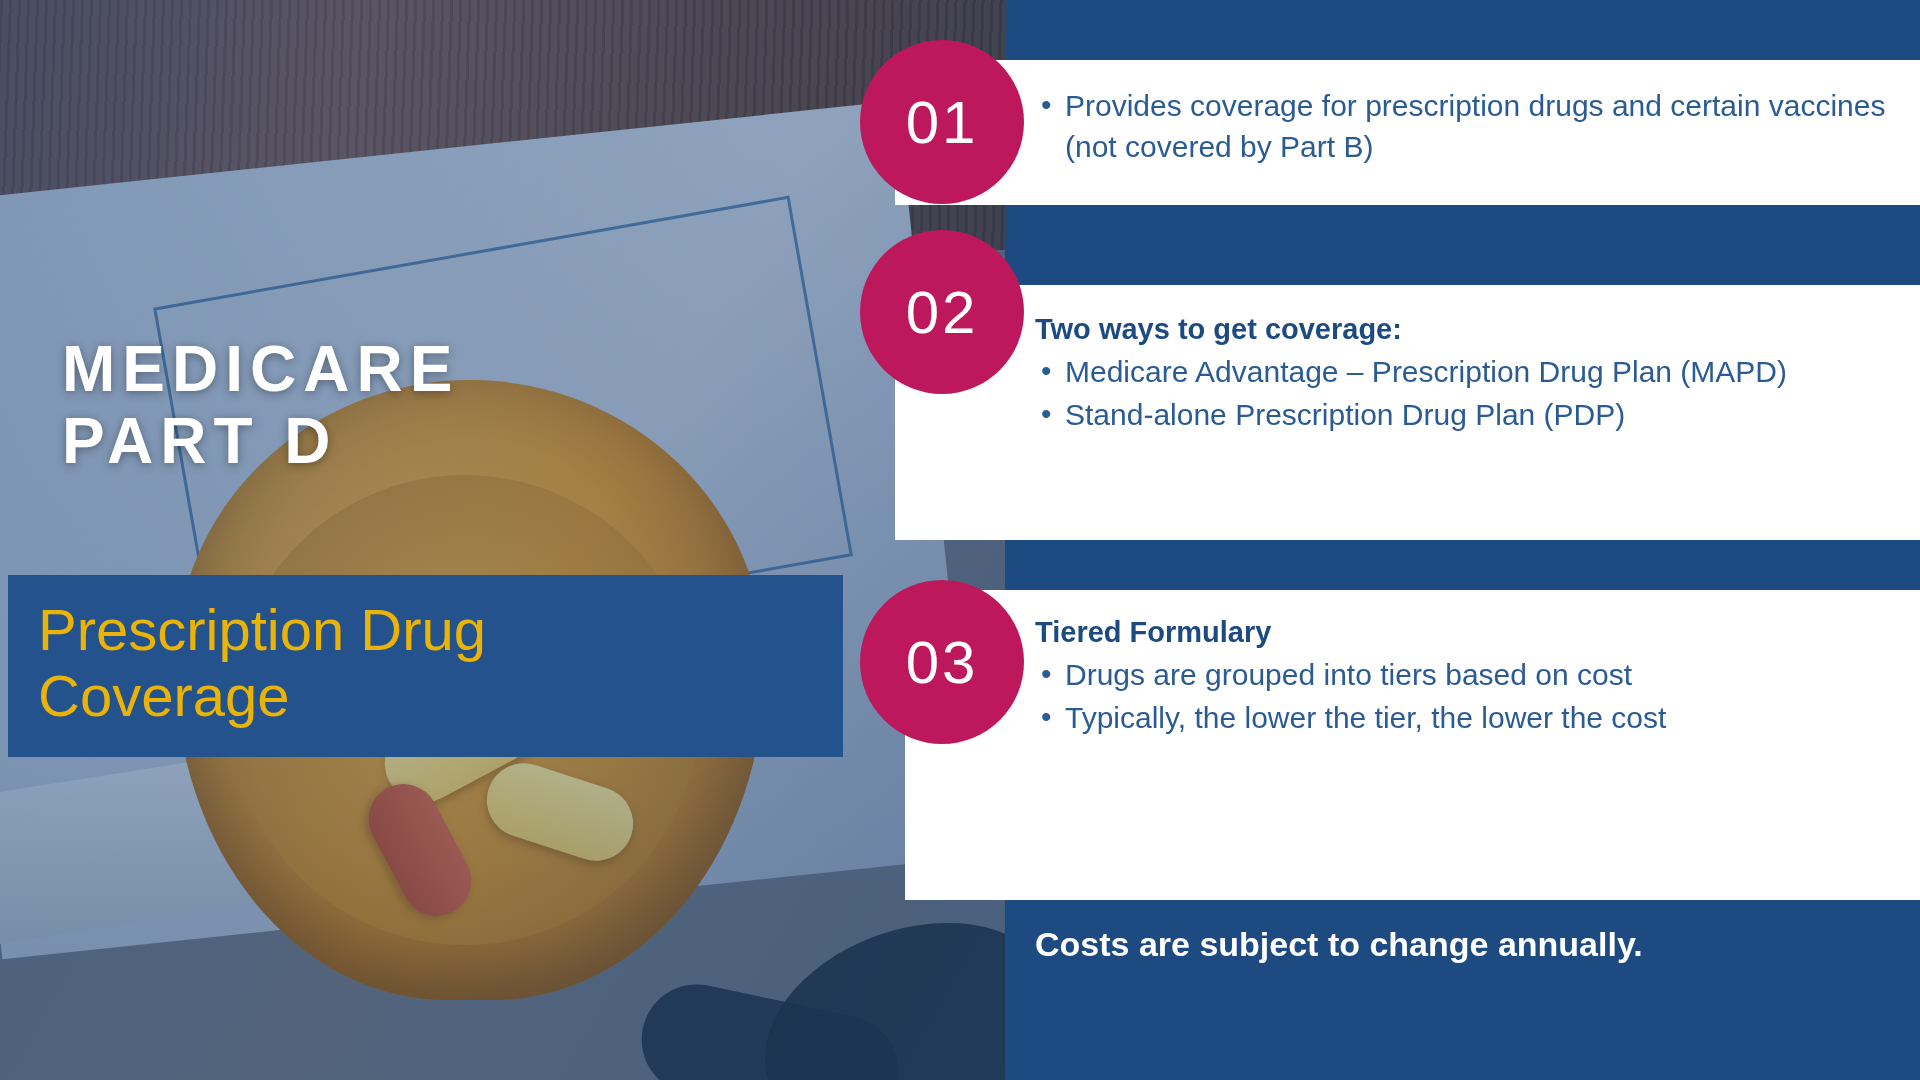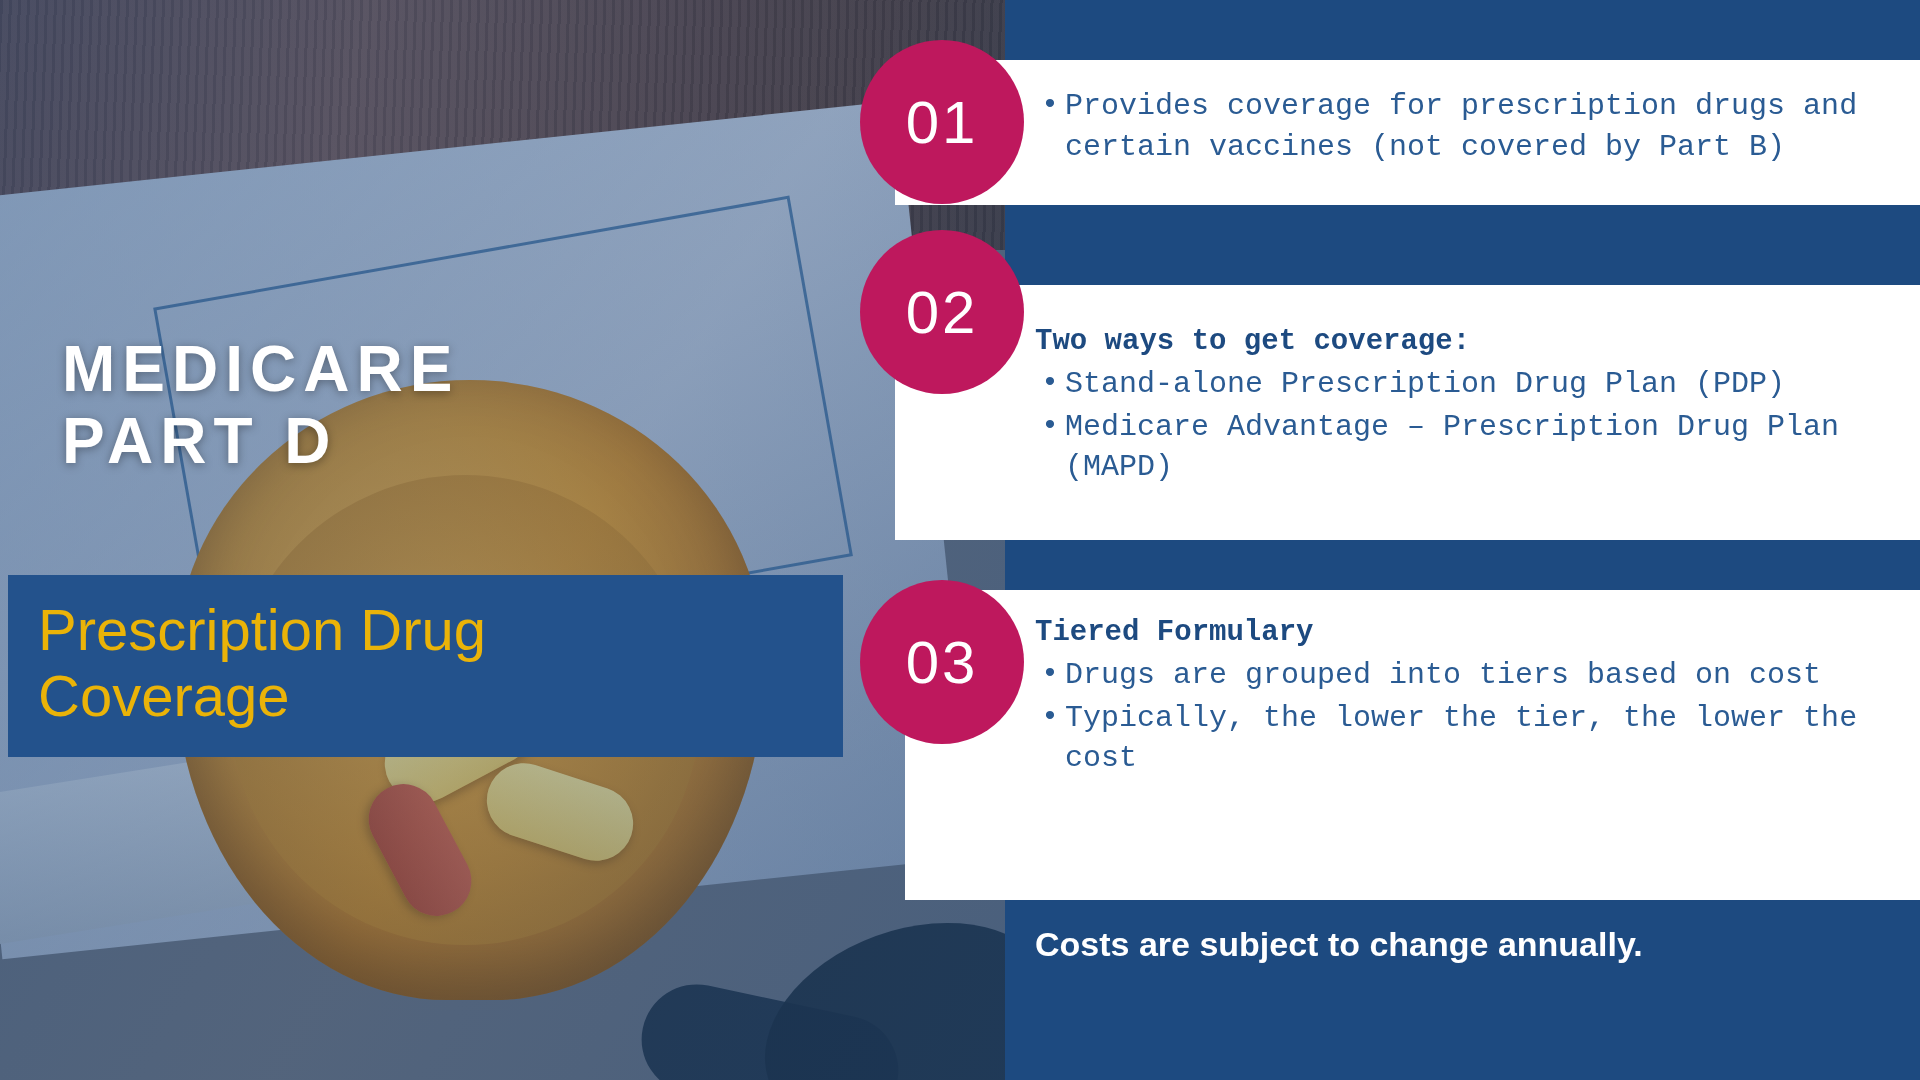--- a/index.html
+++ b/index.html
@@ -172,21 +172,20 @@
   
   .item {
     position: absolute;
     z-index: 5;
   }
   .item-card {
     position: absolute;
     background: #ffffff;
     box-sizing: border-box;
     padding: 22px 28px 22px 140px;
-    font-family: Liberation Mono, monospace;
   }
   .badge {
     position: absolute;
     width: 164px;
     height: 164px;
     border-radius: 50%;
     background: #be185d;
     color: #ffffff;
     display: flex;
     align-items: center;
@@ -222,21 +221,21 @@
     top: -1px;
     color: #2a5b93;
     font-size: 30px;
   }
 
   
   #item1 .item-card { left: 895px; top: 60px; width: 1025px; height: 145px; padding-top: 26px; }
   #item1 .badge { left: 860px; top: 40px; }
 
   
-  #item2 .item-card { left: 895px; top: 285px; width: 1025px; height: 255px; padding-top: 40px; }
+  #item2 .item-card { left: 895px; top: 285px; width: 1025px; height: 255px; padding-top: 28px; }
   #item2 .badge { left: 860px; top: 230px; }
 
   
   #item3 .item-card { left: 905px; top: 590px; width: 1015px; height: 310px; padding-top: 26px; padding-left: 130px; }
   #item3 .badge { left: 860px; top: 580px; }
 
   
   .footer-note {
     position: absolute;
     left: 1035px;
@@ -290,22 +289,22 @@
         <li>Provides coverage for prescription drugs and certain vaccines (not covered by Part B)</li>
       </ul>
     </div>
     <div class="badge">01</div>
   </div>
 
   <div class="item" id="item2">
     <div class="item-card">
       <p class="card-heading">Two ways to get coverage:</p>
       <ul class="bullets">
+        <li>Medicare Advantage – Prescription Drug Plan (MAPD)</li>
         <li>Stand-alone Prescription Drug Plan (PDP)</li>
-        <li>Medicare Advantage – Prescription Drug Plan (MAPD)</li>
       </ul>
     </div>
     <div class="badge">02</div>
   </div>
 
   <div class="item" id="item3">
     <div class="item-card">
       <p class="card-heading">Tiered Formulary</p>
       <ul class="bullets">
         <li>Drugs are grouped into tiers based on cost</li>

